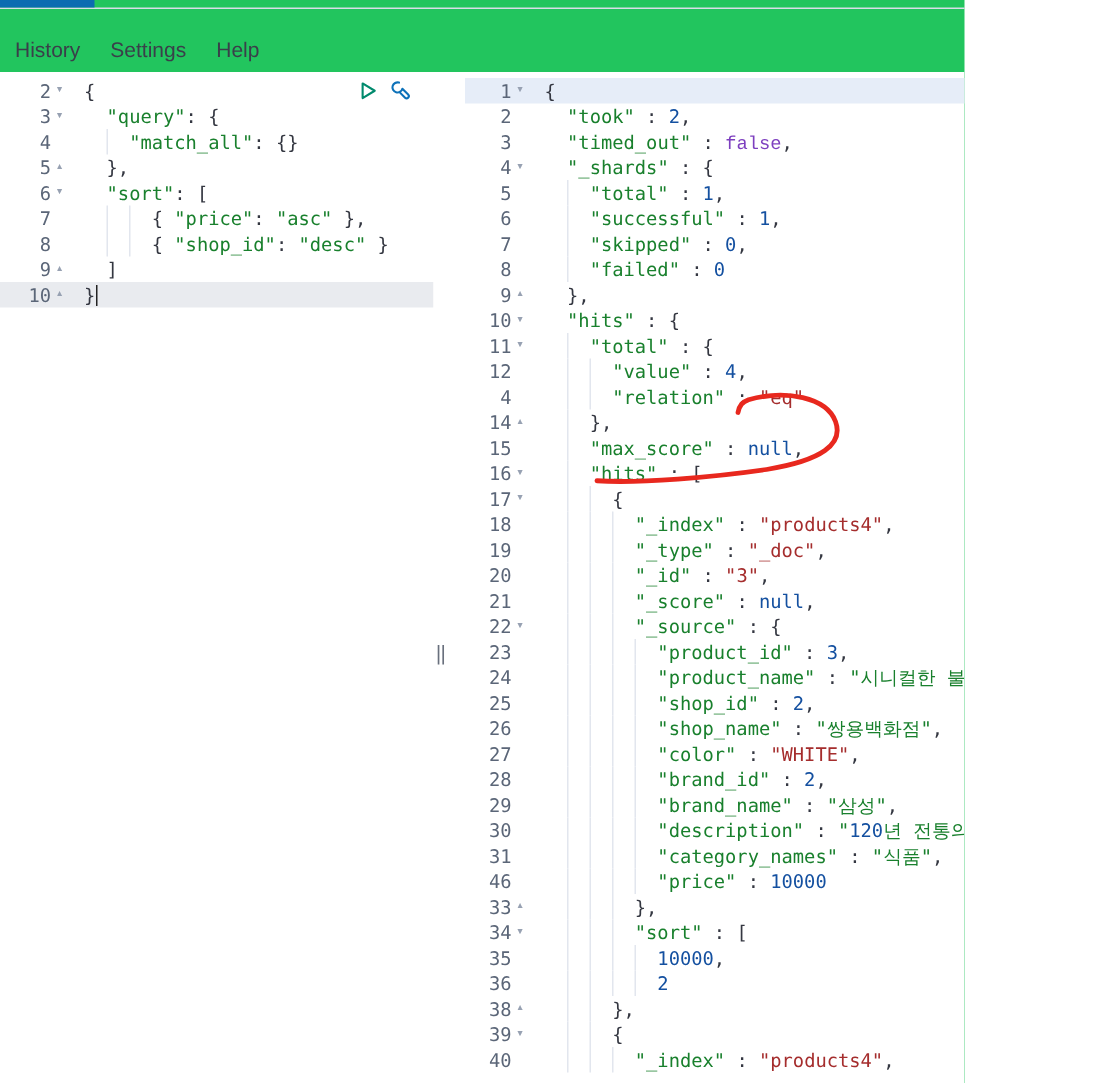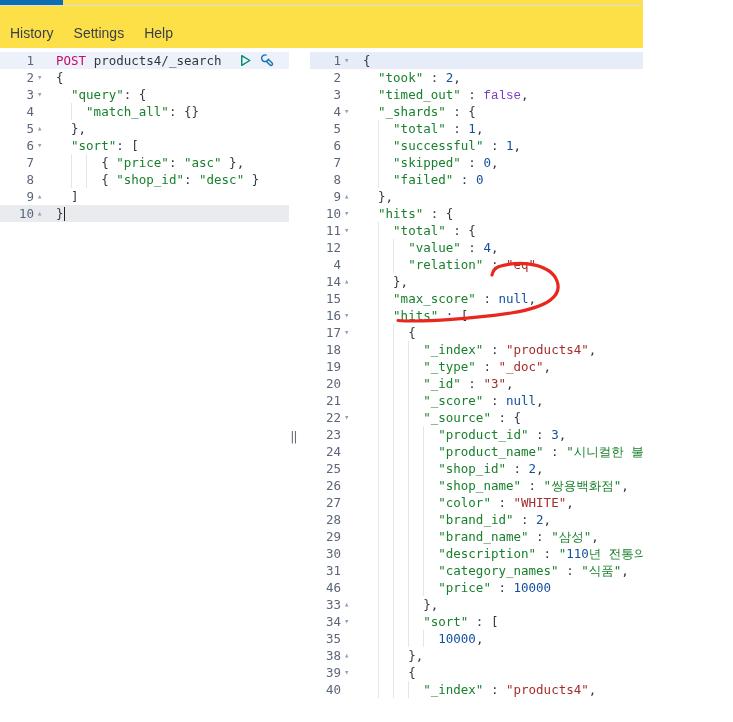--- a/index.html
+++ b/index.html
@@ -1,18 +1,18 @@
 <!DOCTYPE html>
 <html style="--accent_blue: #0b6cb1; --border: #d8dee8; --page_bg: #fafbfd; --menu_text: #3a3f4a; --gutter_text: #5b6678; --fold_arrow: #97a1b2; --guide: #e2e6ee; --method: #c80a68; --text: #343741; --green: #19802d; --red: #a52d2d; --navy: #1450a0; --purple: #7d3fbf; --hl_request: #edf1f9; --hl_active: #e9ebef; --hl_response: #e6edf8; --play_icon: #018a6d; --wrench_icon: #0e72b9;"><head>
 <meta charset="utf-8">
 <title>Console</title>
 <style>
   * { margin:0; padding:0; box-sizing:border-box; }
   html,body { background:#fff; }
-  .app{ position:relative; width:643px; height:722px; background:#fde047; overflow:hidden;
+  .app{ position:relative; width:643px; height:722px; background:#22c55e; overflow:hidden;
         font-family:"Liberation Sans", sans-serif; }
   .topline{ position:absolute; top:0; left:0; width:733px; height:6px;
             border-bottom:1px solid var(--border); }
   .accent{ position:absolute; top:0; left:0; width:63px; height:5px; background:var(--accent_blue); }
   .menubar{ position:absolute; top:25px; left:10px; display:flex; font-size:14px; color:var(--menu_text); }
   .menubar .mi{ cursor:pointer; }
   .menubar .mi + .mi{ margin-left:20px; }
 
   .main{ position:absolute; top:48px; left:0; right:0; bottom:0; background:#fff;
          font-family:"DejaVu Sans Mono","Liberation Mono",monospace; font-size:12.5px; }
@@ -60,21 +60,20 @@
   <div class="accent"></div>
 
   <div class="menubar">
     <span class="mi">History</span>
     <span class="mi">Settings</span>
     <span class="mi">Help</span>
   </div>
 
   <div class="main">
     <div class="panel" id="editor">
-        <div class="line hl-req"><span class="num">1</span><span class="arr"></span><span class="code"><span class="m">POST</span><span class="u"> products4/_search</span></span></div>
         <div class="line"><span class="num">2</span><span class="arr">▾</span><span class="code"><span class="p">{</span></span></div>
         <div class="line"><span class="num">3</span><span class="arr">▾</span><span class="code"><span class="sp"></span><span class="k">"query"</span><span class="p">: {</span></span></div>
         <div class="line"><span class="num">4</span><span class="arr"></span><span class="code"><span class="sp"></span><span class="g"></span><span class="k">"match_all"</span><span class="p">: {}</span></span></div>
         <div class="line"><span class="num">5</span><span class="arr">▴</span><span class="code"><span class="sp"></span><span class="p">},</span></span></div>
         <div class="line"><span class="num">6</span><span class="arr">▾</span><span class="code"><span class="sp"></span><span class="k">"sort"</span><span class="p">: [</span></span></div>
         <div class="line"><span class="num">7</span><span class="arr"></span><span class="code"><span class="sp"></span><span class="g"></span><span class="g"></span><span class="p">{ </span><span class="k">"price"</span><span class="p">: </span><span class="k">"asc"</span><span class="p"> },</span></span></div>
         <div class="line"><span class="num">8</span><span class="arr"></span><span class="code"><span class="sp"></span><span class="g"></span><span class="g"></span><span class="p">{ </span><span class="k">"shop_id"</span><span class="p">: </span><span class="k">"desc"</span><span class="p"> }</span></span></div>
         <div class="line"><span class="num">9</span><span class="arr">▴</span><span class="code"><span class="sp"></span><span class="p">]</span></span></div>
         <div class="line hl-act"><span class="num">10</span><span class="arr">▴</span><span class="code"><span class="p">}</span><span class="cursor"></span></span></div>
       </div>
@@ -115,26 +114,27 @@
         <div class="line"><span class="num">20</span><span class="arr"></span><span class="code"><span class="sp"></span><span class="g"></span><span class="g"></span><span class="g"></span><span class="k">"_id"</span><span class="p"> : </span><span class="r">"3"</span><span class="p">,</span></span></div>
         <div class="line"><span class="num">21</span><span class="arr"></span><span class="code"><span class="sp"></span><span class="g"></span><span class="g"></span><span class="g"></span><span class="k">"_score"</span><span class="p"> : </span><span class="n">null</span><span class="p">,</span></span></div>
         <div class="line"><span class="num">22</span><span class="arr">▾</span><span class="code"><span class="sp"></span><span class="g"></span><span class="g"></span><span class="g"></span><span class="k">"_source"</span><span class="p"> : {</span></span></div>
         <div class="line"><span class="num">23</span><span class="arr"></span><span class="code"><span class="sp"></span><span class="g"></span><span class="g"></span><span class="g"></span><span class="g"></span><span class="k">"product_id"</span><span class="p"> : </span><span class="n">3</span><span class="p">,</span></span></div>
         <div class="line"><span class="num">24</span><span class="arr"></span><span class="code"><span class="sp"></span><span class="g"></span><span class="g"></span><span class="g"></span><span class="g"></span><span class="k">"product_name"</span><span class="p"> : </span><span class="k">"시니컬한 불닭볶음면"</span><span class="p">,</span></span></div>
         <div class="line"><span class="num">25</span><span class="arr"></span><span class="code"><span class="sp"></span><span class="g"></span><span class="g"></span><span class="g"></span><span class="g"></span><span class="k">"shop_id"</span><span class="p"> : </span><span class="n">2</span><span class="p">,</span></span></div>
         <div class="line"><span class="num">26</span><span class="arr"></span><span class="code"><span class="sp"></span><span class="g"></span><span class="g"></span><span class="g"></span><span class="g"></span><span class="k">"shop_name"</span><span class="p"> : </span><span class="k">"쌍용백화점"</span><span class="p">,</span></span></div>
         <div class="line"><span class="num">27</span><span class="arr"></span><span class="code"><span class="sp"></span><span class="g"></span><span class="g"></span><span class="g"></span><span class="g"></span><span class="k">"color"</span><span class="p"> : </span><span class="r">"WHITE"</span><span class="p">,</span></span></div>
         <div class="line"><span class="num">28</span><span class="arr"></span><span class="code"><span class="sp"></span><span class="g"></span><span class="g"></span><span class="g"></span><span class="g"></span><span class="k">"brand_id"</span><span class="p"> : </span><span class="n">2</span><span class="p">,</span></span></div>
         <div class="line"><span class="num">29</span><span class="arr"></span><span class="code"><span class="sp"></span><span class="g"></span><span class="g"></span><span class="g"></span><span class="g"></span><span class="k">"brand_name"</span><span class="p"> : </span><span class="k">"삼성"</span><span class="p">,</span></span></div>
-        <div class="line"><span class="num">30</span><span class="arr"></span><span class="code"><span class="sp"></span><span class="g"></span><span class="g"></span><span class="g"></span><span class="g"></span><span class="k">"description"</span><span class="p"> : </span><span class="k">"</span><span class="n">110</span><span class="k">년 전통의 김씨 종갓집 김치</span></span></div>
+        <div class="line"><span class="num">30</span><span class="arr"></span><span class="code"><span class="sp"></span><span class="g"></span><span class="g"></span><span class="g"></span><span class="g"></span><span class="k">"description"</span><span class="p"> : </span><span class="k">"</span><span class="n">120</span><span class="k">년 전통의 김씨 종갓집 김치</span></span></div>
         <div class="line"><span class="num">31</span><span class="arr"></span><span class="code"><span class="sp"></span><span class="g"></span><span class="g"></span><span class="g"></span><span class="g"></span><span class="k">"category_names"</span><span class="p"> : </span><span class="k">"식품"</span><span class="p">,</span></span></div>
         <div class="line"><span class="num">46</span><span class="arr"></span><span class="code"><span class="sp"></span><span class="g"></span><span class="g"></span><span class="g"></span><span class="g"></span><span class="k">"price"</span><span class="p"> : </span><span class="n">10000</span></span></div>
         <div class="line"><span class="num">33</span><span class="arr">▴</span><span class="code"><span class="sp"></span><span class="g"></span><span class="g"></span><span class="g"></span><span class="p">},</span></span></div>
         <div class="line"><span class="num">34</span><span class="arr">▾</span><span class="code"><span class="sp"></span><span class="g"></span><span class="g"></span><span class="g"></span><span class="k">"sort"</span><span class="p"> : [</span></span></div>
         <div class="line"><span class="num">35</span><span class="arr"></span><span class="code"><span class="sp"></span><span class="g"></span><span class="g"></span><span class="g"></span><span class="g"></span><span class="n">10000</span><span class="p">,</span></span></div>
+        <div class="line"><span class="num">36</span><span class="arr"></span><span class="code"><span class="sp"></span><span class="g"></span><span class="g"></span><span class="g"></span><span class="g"></span><span class="n">2</span></span></div>
         <div class="line"><span class="num">38</span><span class="arr">▴</span><span class="code"><span class="sp"></span><span class="g"></span><span class="g"></span><span class="p">},</span></span></div>
         <div class="line"><span class="num">39</span><span class="arr">▾</span><span class="code"><span class="sp"></span><span class="g"></span><span class="g"></span><span class="p">{</span></span></div>
         <div class="line"><span class="num">40</span><span class="arr"></span><span class="code"><span class="sp"></span><span class="g"></span><span class="g"></span><span class="g"></span><span class="k">"_index"</span><span class="p"> : </span><span class="r">"products4"</span><span class="p">,</span></span></div>
       </div>
   </div>
 
   <svg class="annotation" width="733" height="722" viewBox="0 0 733 722">
     <path d="M 492 275 C 493 270, 495 268, 499 266.5 C 524 259.5, 551 265, 557 281
              C 562.5 296, 548 307, 511 313 C 477 318, 425 322.5, 398 320.5" fill="none" stroke="#e8281e" stroke-width="3.2" stroke-linecap="round" stroke-linejoin="round"></path>
   </svg>

